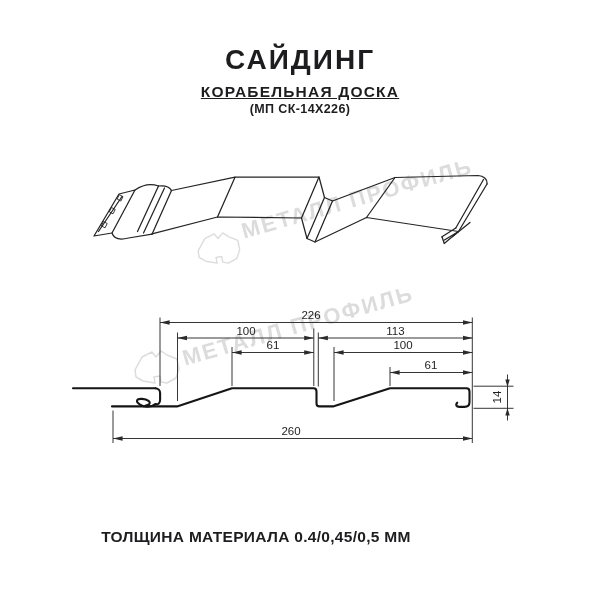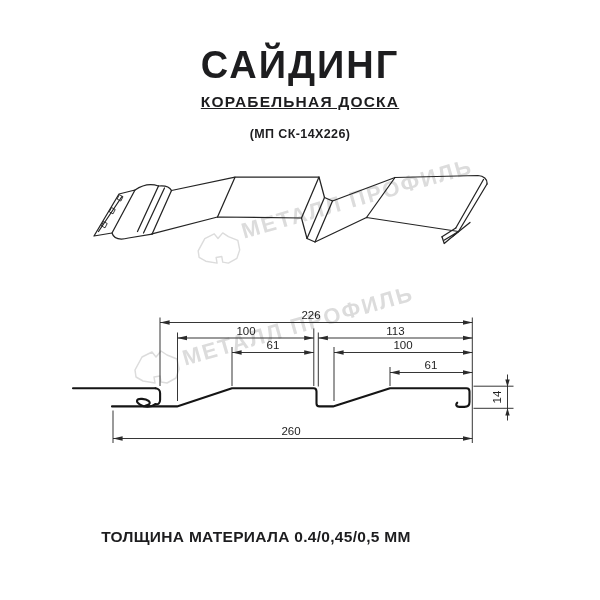--- a/index.html
+++ b/index.html
@@ -1,22 +1,22 @@
 <!DOCTYPE html>
 <html><head>
 <meta charset="utf-8">
 <style>
   html,body{margin:0;padding:0;background:#fff;}
   .stage{position:relative;width:600px;height:600px;background:#fff;overflow:hidden;
          font-family:"Liberation Sans",sans-serif;}
   
   .title-block{position:absolute;left:0;top:46px;width:600px;text-align:center;color:#1d1d1f;}
-  .title{font-size:38px;font-weight:700;letter-spacing:2px;line-height:1.0;}
+  .title{font-size:28px;font-weight:700;letter-spacing:2px;line-height:1.0;}
   .subtitle{margin-top:9px;font-size:15.5px;font-weight:700;letter-spacing:1.2px;text-decoration:underline;}
-  .model{margin-top:16px;font-size:12.5px;font-weight:700;letter-spacing:.4px;}
+  .model{margin-top:1px;font-size:12.5px;font-weight:700;letter-spacing:.4px;}
   
   .wm{position:absolute;white-space:nowrap;font-weight:700;font-size:22px;letter-spacing:2px;
       color:#dcdcdc;transform:rotate(-16deg);transform-origin:left center;z-index:0;}
   .wm-logo{position:absolute;z-index:0;}
   
   .drawing{position:absolute;left:0;top:0;z-index:1;}
   
   .footer{position:absolute;left:0;top:528px;width:512px;text-align:center;
           font-size:15.5px;font-weight:700;letter-spacing:.3px;color:#1d1d1f;}
 </style>

